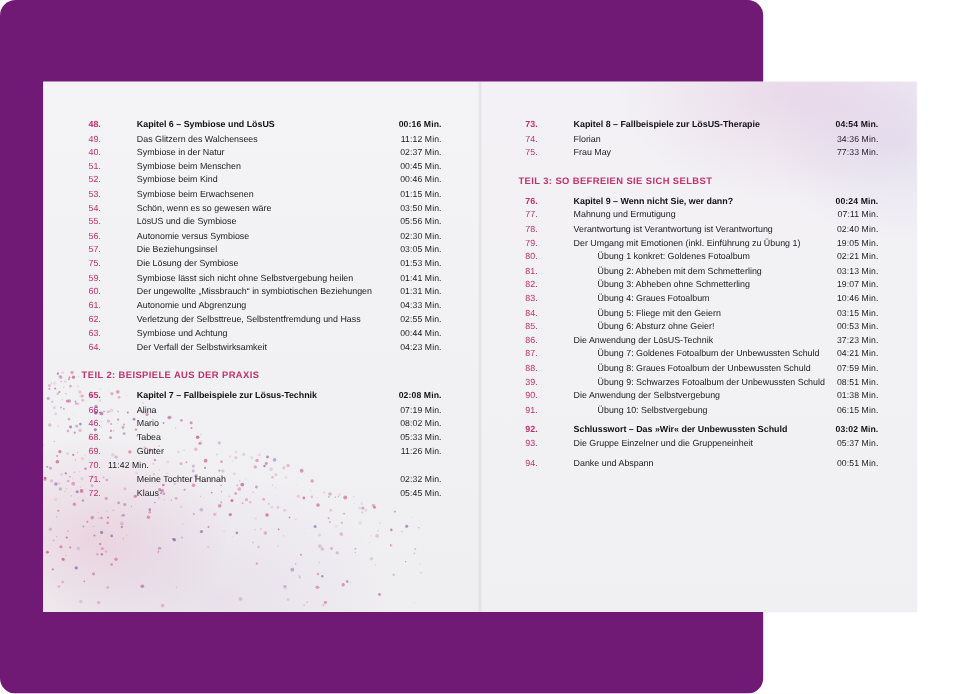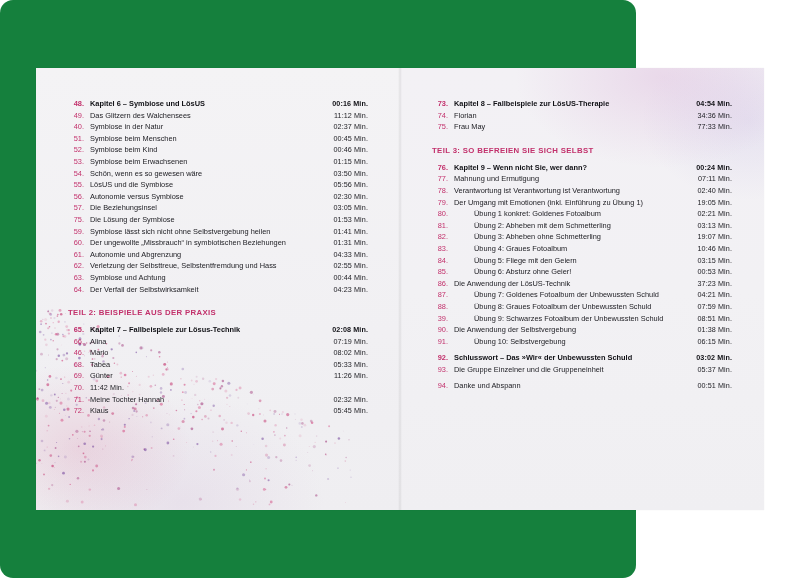--- a/index.html
+++ b/index.html
@@ -10,21 +10,21 @@
   body {
     width: 800px;
     height: 578px;
     overflow: hidden;
     font-family: "Liberation Sans", sans-serif;
   }
   #page {
     position: relative;
     width: 636px;
     height: 578px;
-    background: #15803d;
+    background: #701a75;
     border-radius: 13px;
   }
   
   .spread {
     position: absolute;
     left: 36px;
     top: 68px;
     width: 728px;
     height: 442px;
     background: #f2f2f4;
@@ -86,20 +86,21 @@
     text-align: right;
     color: #c2306b;
     flex: 0 0 16px;
     font-size: 7.4px;
   }
   .row .title {
     padding-left: 6px;
     flex: 1 1 auto;
     overflow: hidden;
     text-overflow: ellipsis;
+    margin-left: 24px;
   }
   .row .time {
     flex: 0 0 auto;
     padding-left: 6px;
     color: #1b1b20;
     font-size: 7.2px;
     letter-spacing: 0.1px;
   }
   .row.chapter .num,
   .row.chapter .title,

